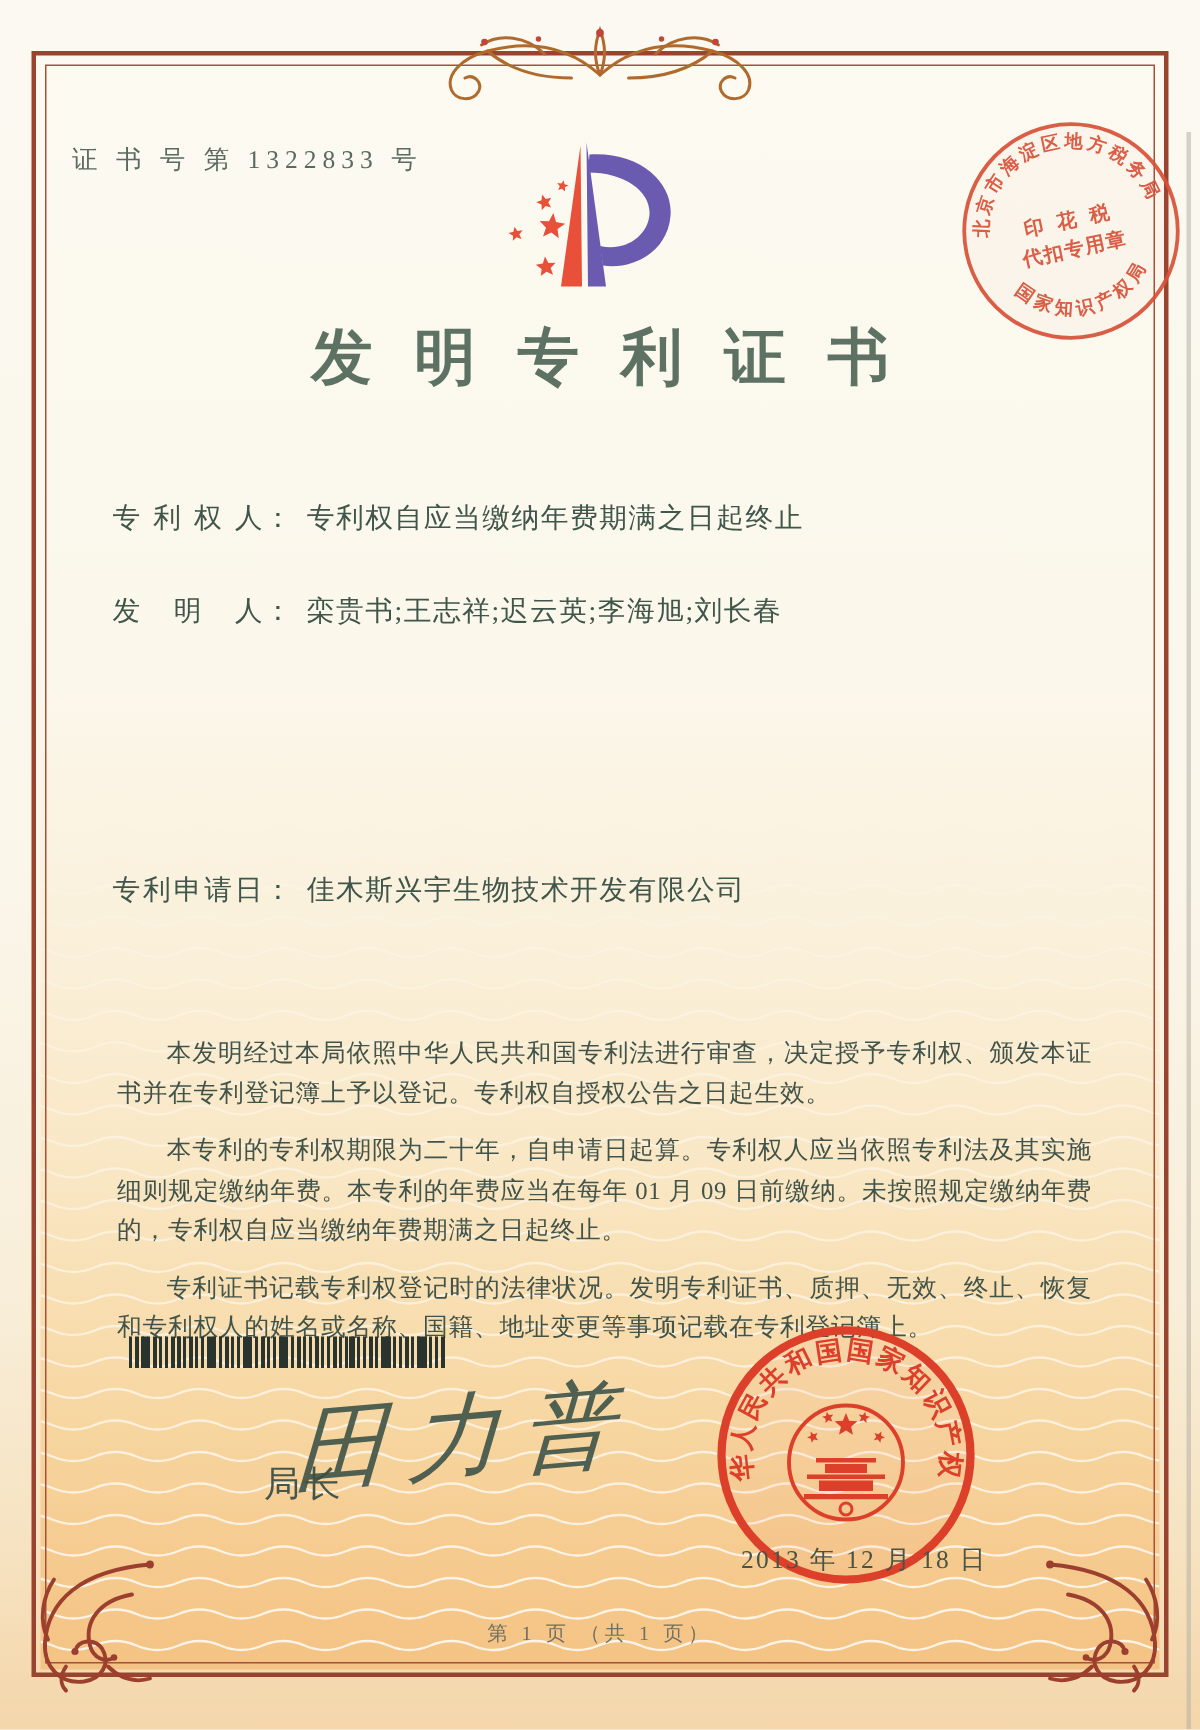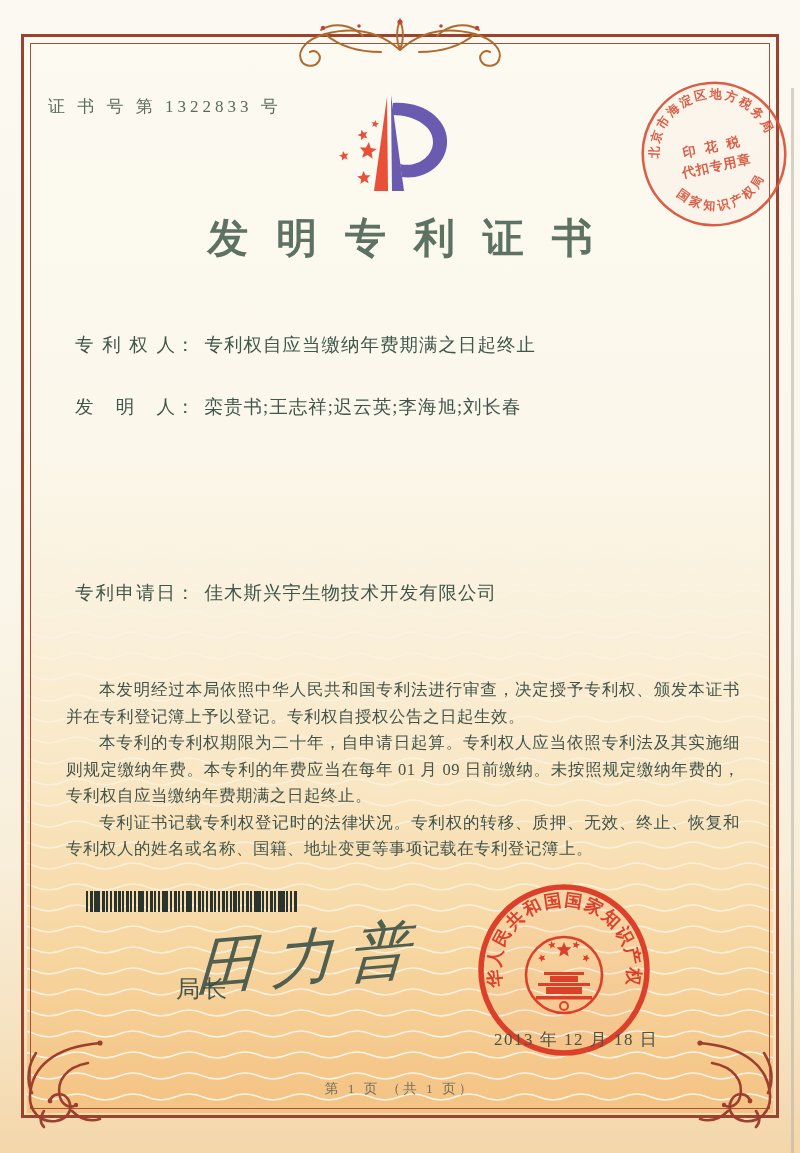--- a/index.html
+++ b/index.html
@@ -48,21 +48,21 @@
   .field-row{
     position:absolute;left:75px;font-size:18.5px;color:#41564b;white-space:nowrap;
   }
   .f-label{display:inline-block;width:100px;text-align:justify;text-align-last:justify;}
   .f-colon{margin:0 2px 0 1px;}
   .f-value{margin-left:8px;letter-spacing:1px;}
   .paras{
     position:absolute;left:66px;top:677px;width:674px;
     font-size:16.5px;line-height:26.5px;color:#42544a;text-align:justify;
   }
-  .paras p{margin:0;text-indent:2em;letter-spacing:.5px;}
+  .paras p{margin:12px;text-indent:2em;letter-spacing:.5px;}
   .barcode{
     position:absolute;left:86px;top:891px;width:212px;height:21px;
     background:
       repeating-linear-gradient(90deg,#2a342e 0 2px,transparent 2px 4px),
       repeating-linear-gradient(90deg,#2a342e 0 1px,transparent 1px 6px),
       repeating-linear-gradient(90deg,transparent 0 9px,#2a342e 9px 12px,transparent 12px 23px);
   }
   .sig-title{position:absolute;left:143px;top:973px;font-size:24px;color:#45564c;letter-spacing:3px;margin-left:33px;}
   .sig-name{
     position:absolute;left:196px;top:916px;
@@ -215,21 +215,21 @@
   <div class="field-row" style="top:394px">
     <span class="f-label">发明人</span><span class="f-colon">：</span><span class="f-value">栾贵书;王志祥;迟云英;李海旭;刘长春</span>
   </div>
   <div class="field-row" style="top:580px">
     <span class="f-label">专利申请日</span><span class="f-colon">：</span><span class="f-value">佳木斯兴宇生物技术开发有限公司</span>
   </div>
 
   <div class="paras">
     <p>本发明经过本局依照中华人民共和国专利法进行审查，决定授予专利权、颁发本证书并在专利登记簿上予以登记。专利权自授权公告之日起生效。</p>
     <p>本专利的专利权期限为二十年，自申请日起算。专利权人应当依照专利法及其实施细则规定缴纳年费。本专利的年费应当在每年 01 月 09 日前缴纳。未按照规定缴纳年费的，专利权自应当缴纳年费期满之日起终止。</p>
-    <p>专利证书记载专利权登记时的法律状况。专利权的转移、质押、无效、终止、恢复和专利权人的姓名或名称、国籍、地址变更等事项记载在专利登记簿上。</p>
+    <p>专利证书记载专利权登记时的法律状况。发明专利证书、质押、无效、终止、恢复和专利权人的姓名或名称、国籍、地址变更等事项记载在专利登记簿上。</p>
   </div>
 
   <div class="barcode"></div>
 
   <div class="sig-title">局长</div>
   <div class="sig-name">田力普</div>
 
   <svg class="seal" viewBox="0 0 180 180">
     <defs>
       <path id="sealArc" d="M28.8 108.7 A64 64 0 1 1 151.2 108.7"></path>

